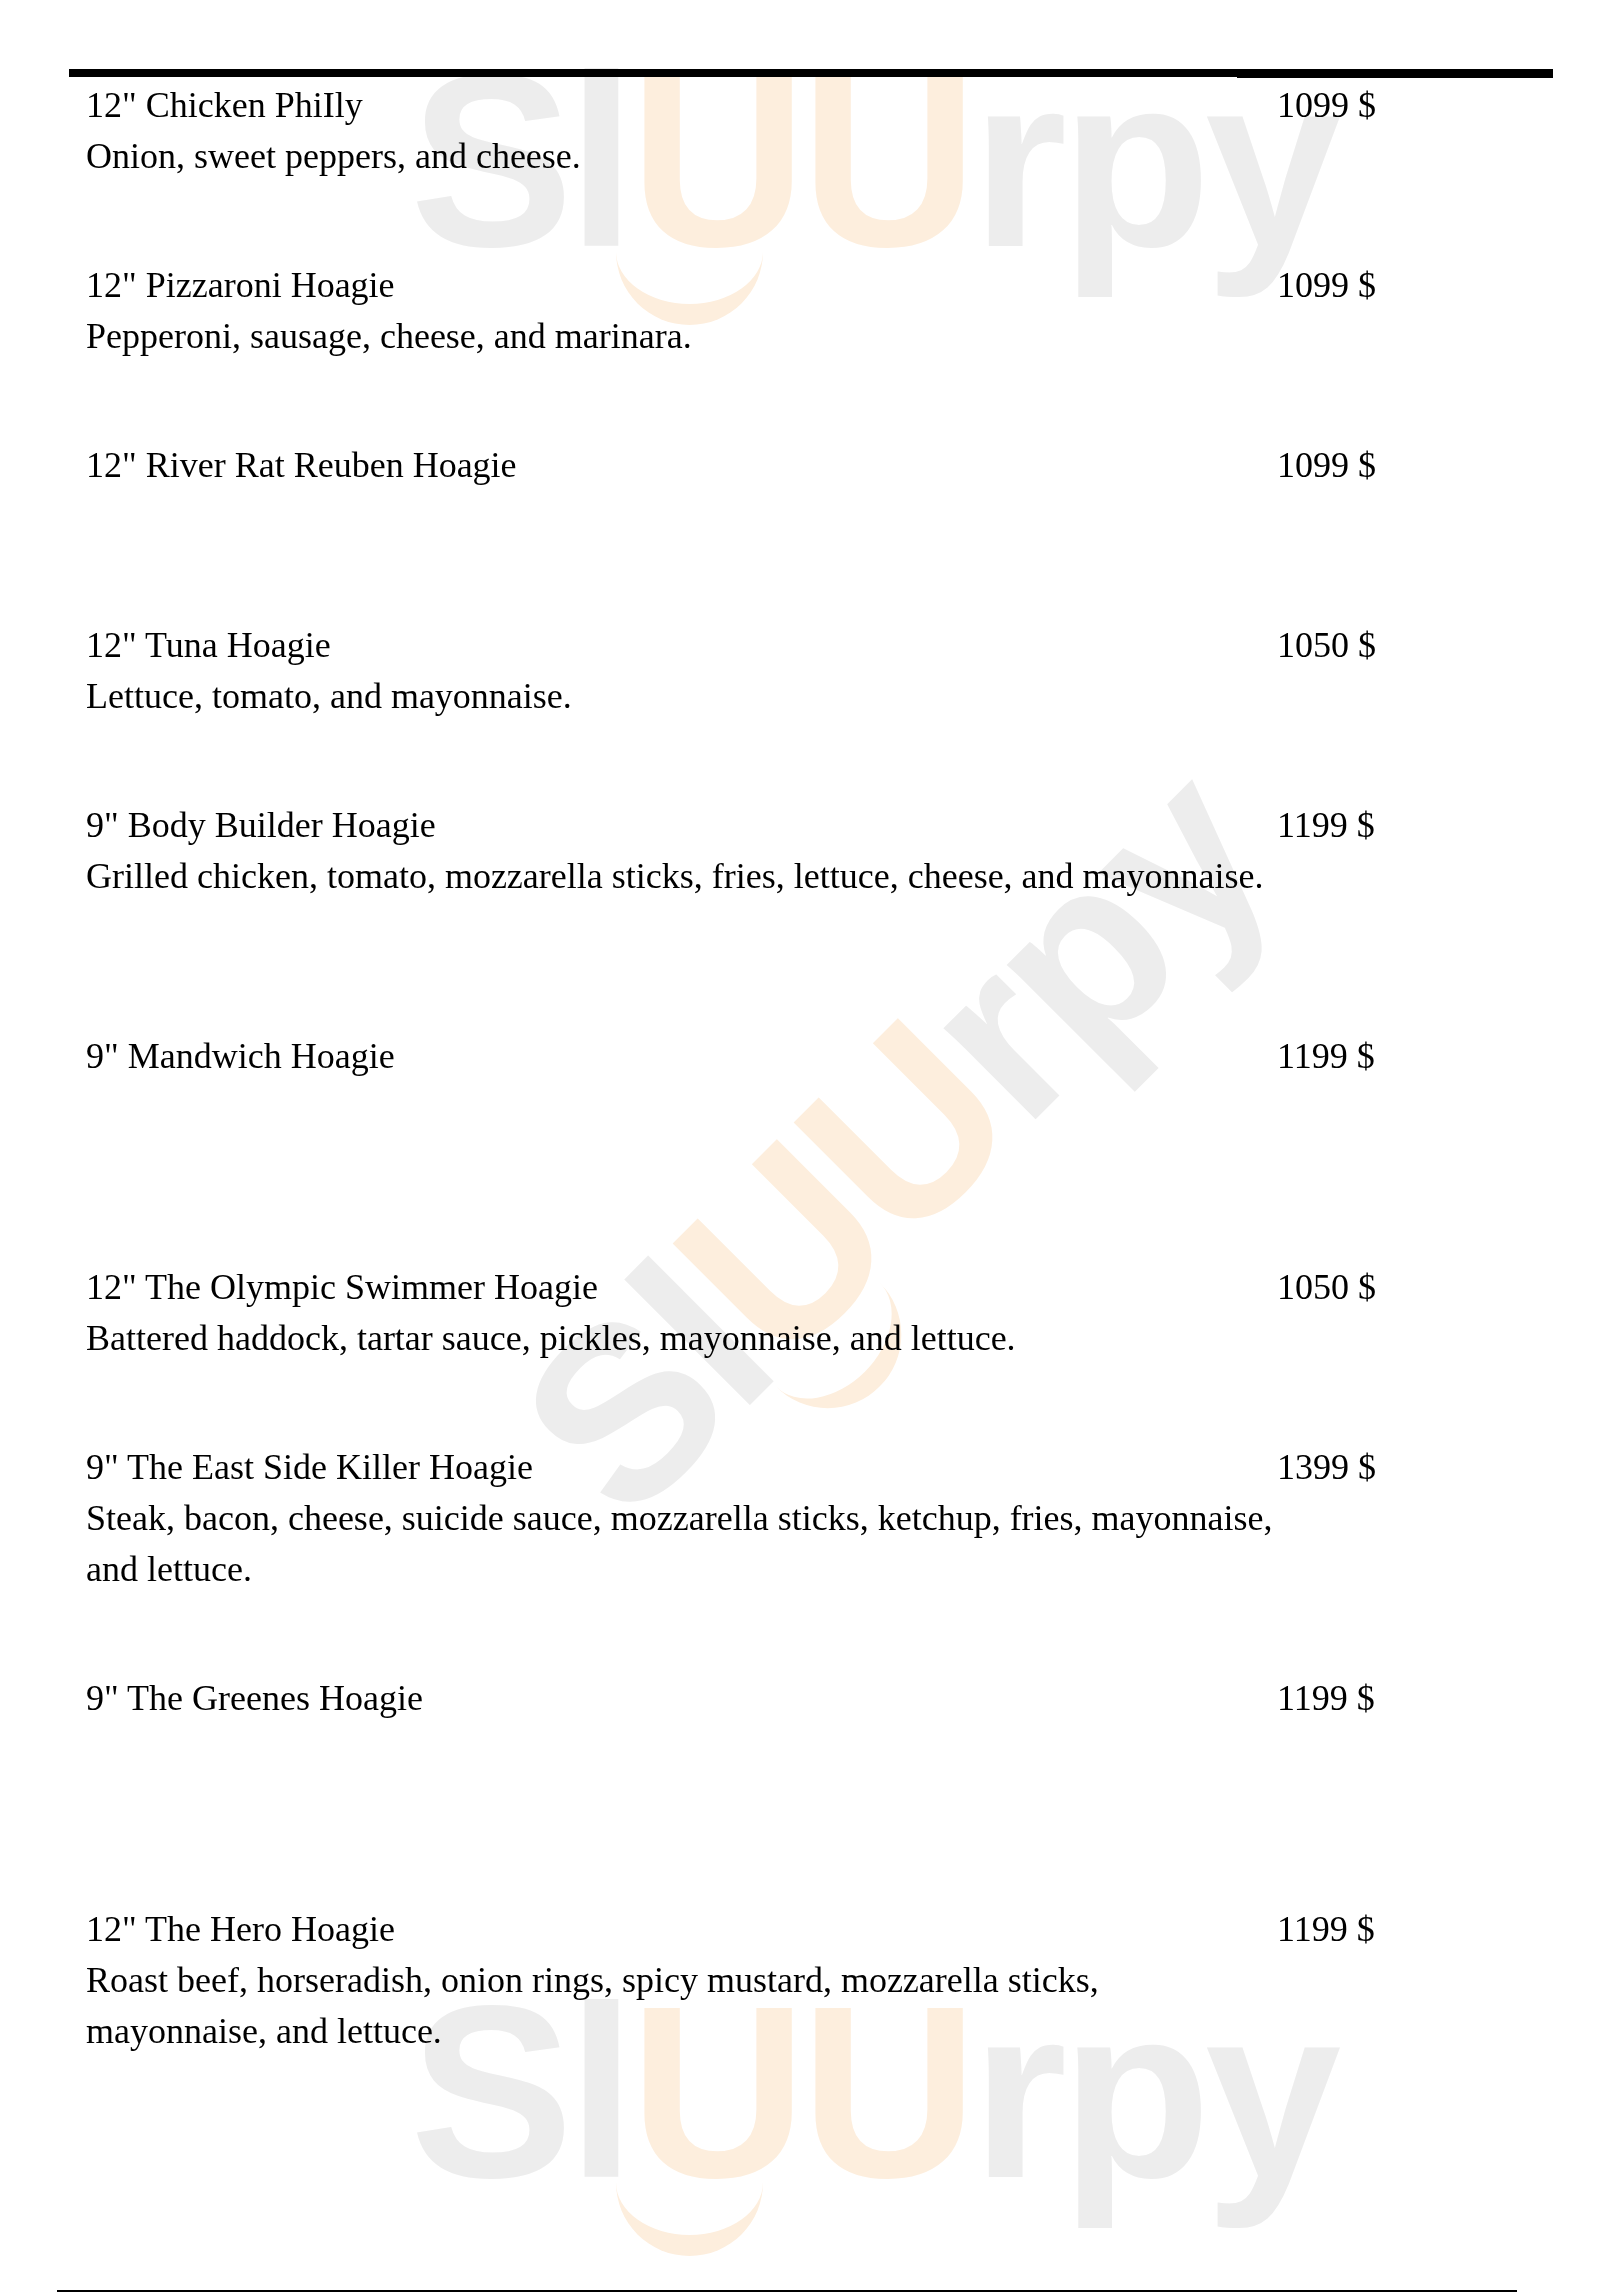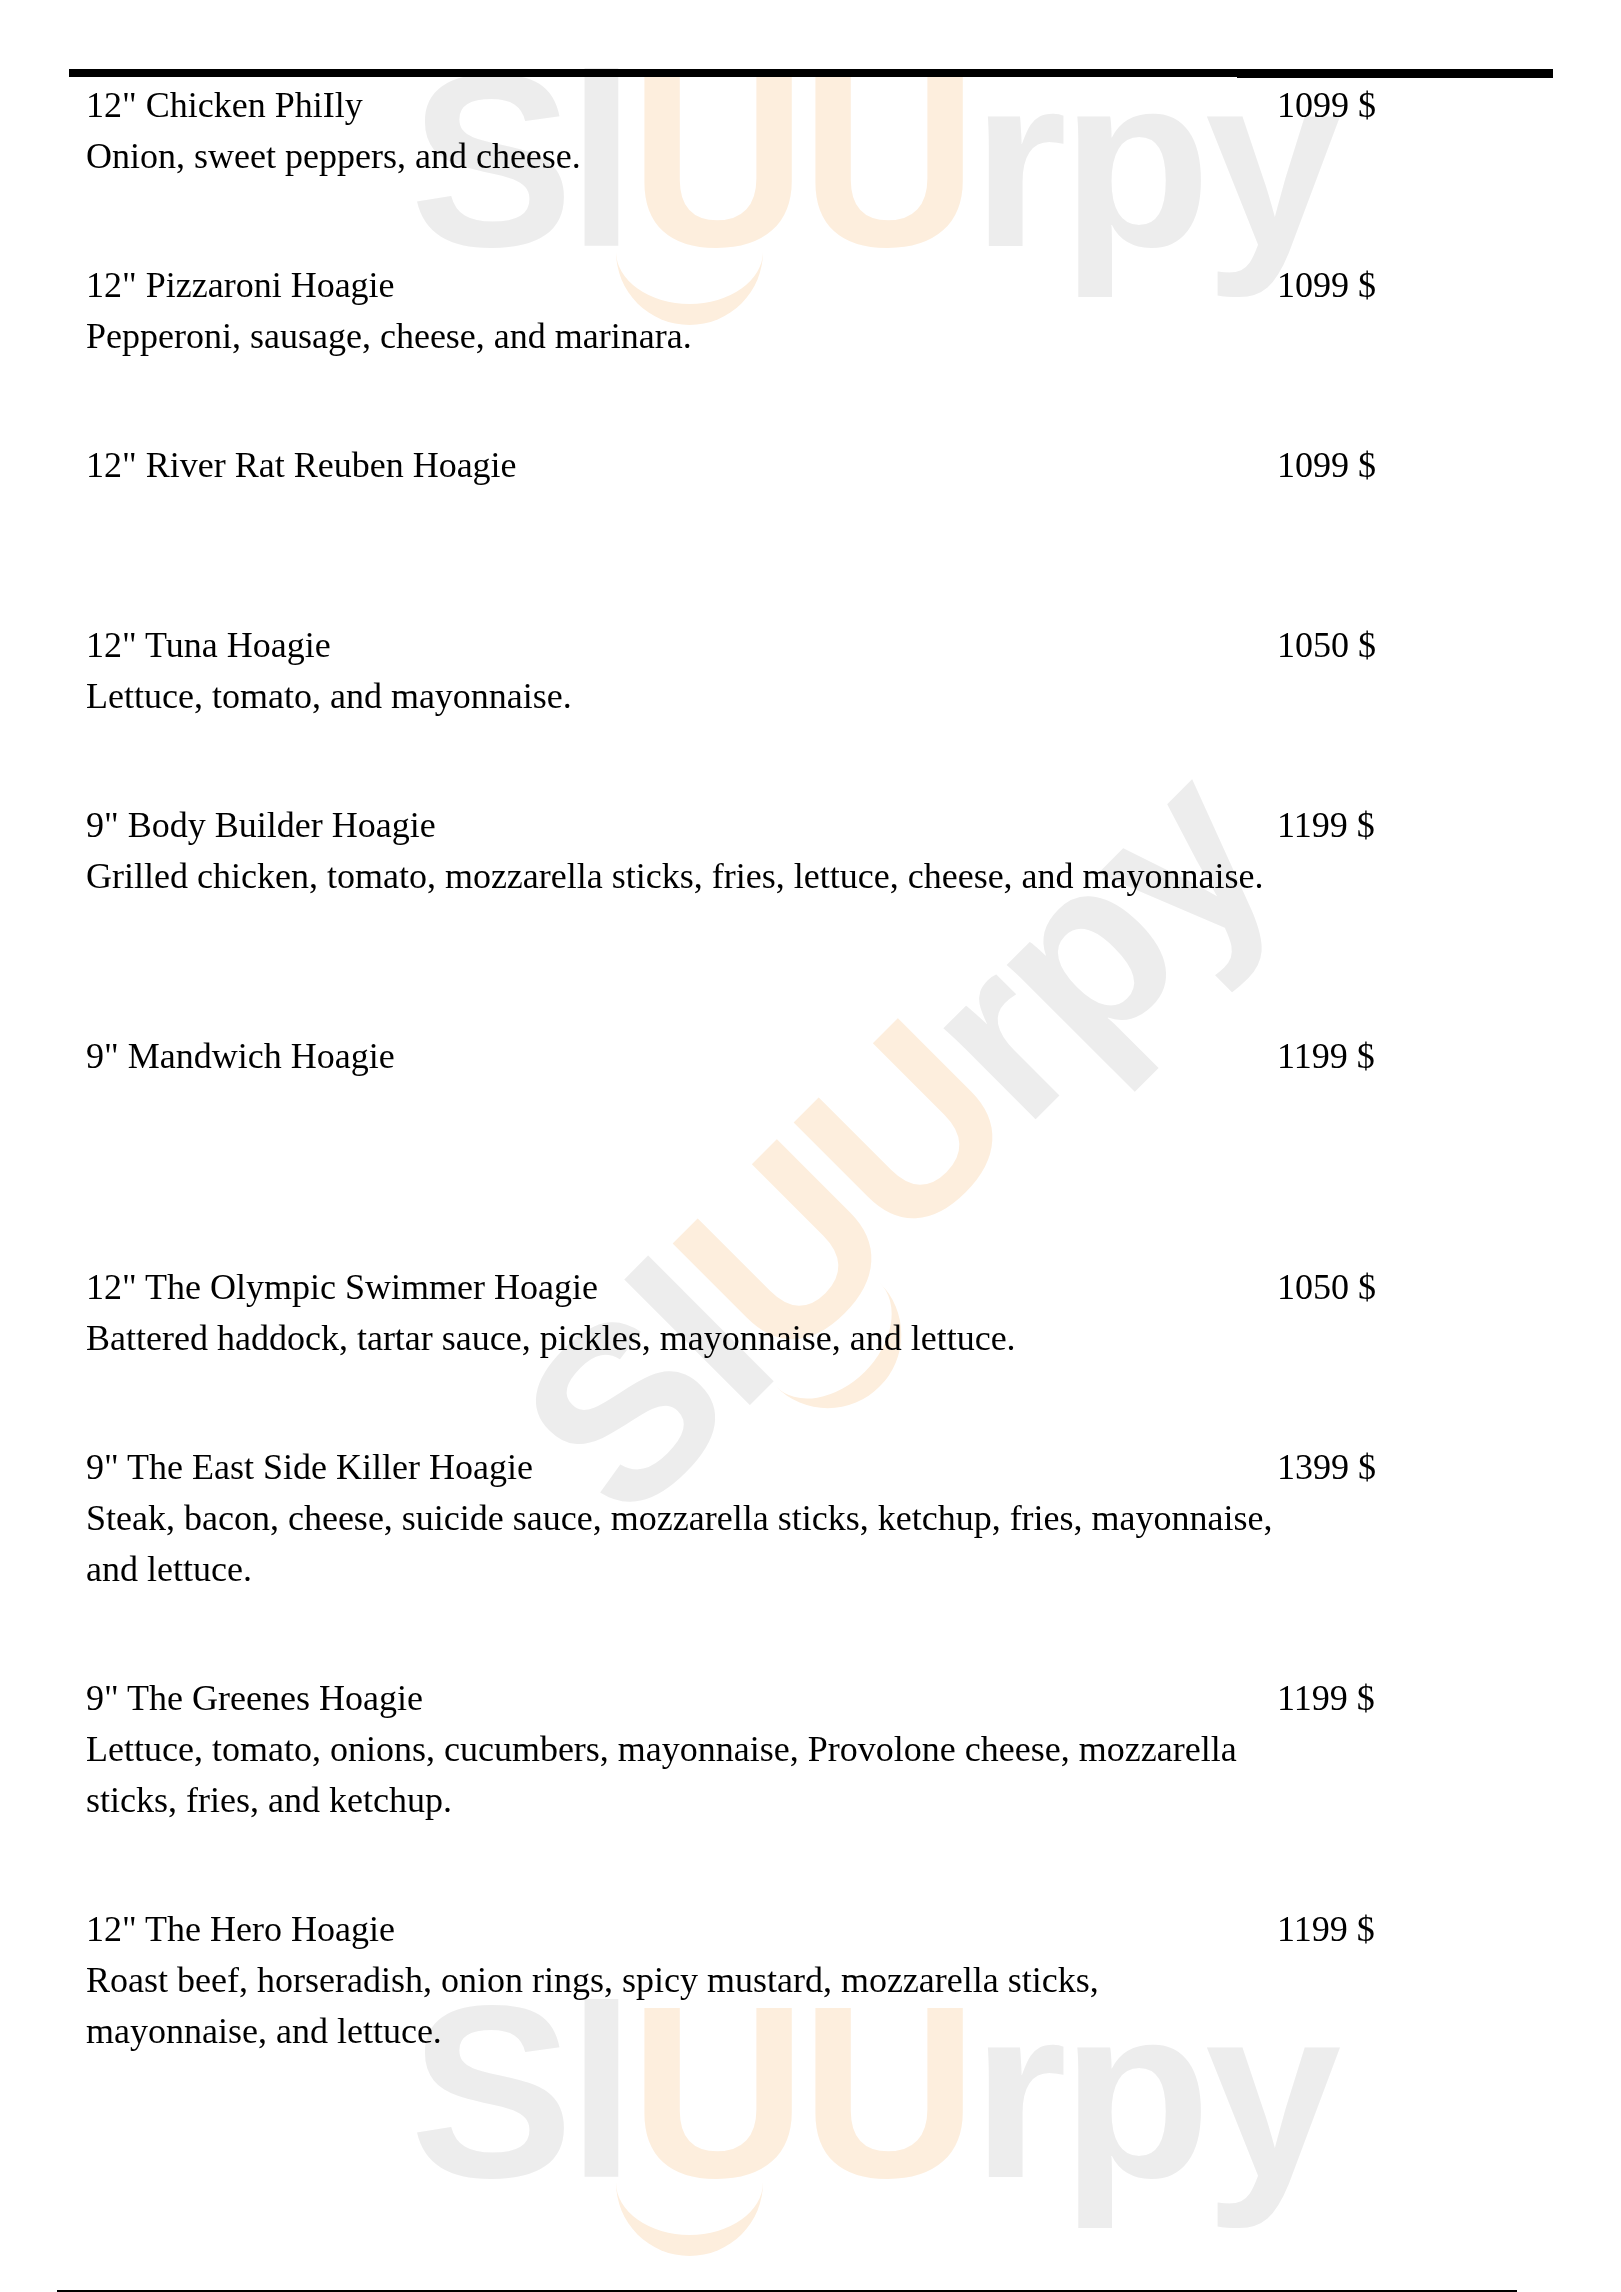--- a/index.html
+++ b/index.html
@@ -177,21 +177,20 @@
     <div class="item-text">
       <span class="item-title">9" The East Side Killer Hoagie</span>
       <span class="item-desc">Steak, bacon, cheese, suicide sauce, mozzarella sticks, ketchup, fries, mayonnaise, and lettuce.</span>
     </div>
     <span class="item-price">1399 $</span>
   </div>
 
   <div class="item three-line">
     <div class="item-text">
       <span class="item-title">9" The Greenes Hoagie</span>
-      <span class="item-desc">Lettuce, tomato, onions, cucumbers, mayonnaise, Provolone cheese, mozzarella sticks, fries, and ketchup.</span>
     </div>
     <span class="item-price">1199 $</span>
   </div>
 
   <div class="item three-line">
     <div class="item-text">
       <span class="item-title">12" The Hero Hoagie</span>
       <span class="item-desc">Roast beef, horseradish, onion rings, spicy mustard, mozzarella sticks, mayonnaise, and lettuce.</span>
     </div>
     <span class="item-price">1199 $</span>

